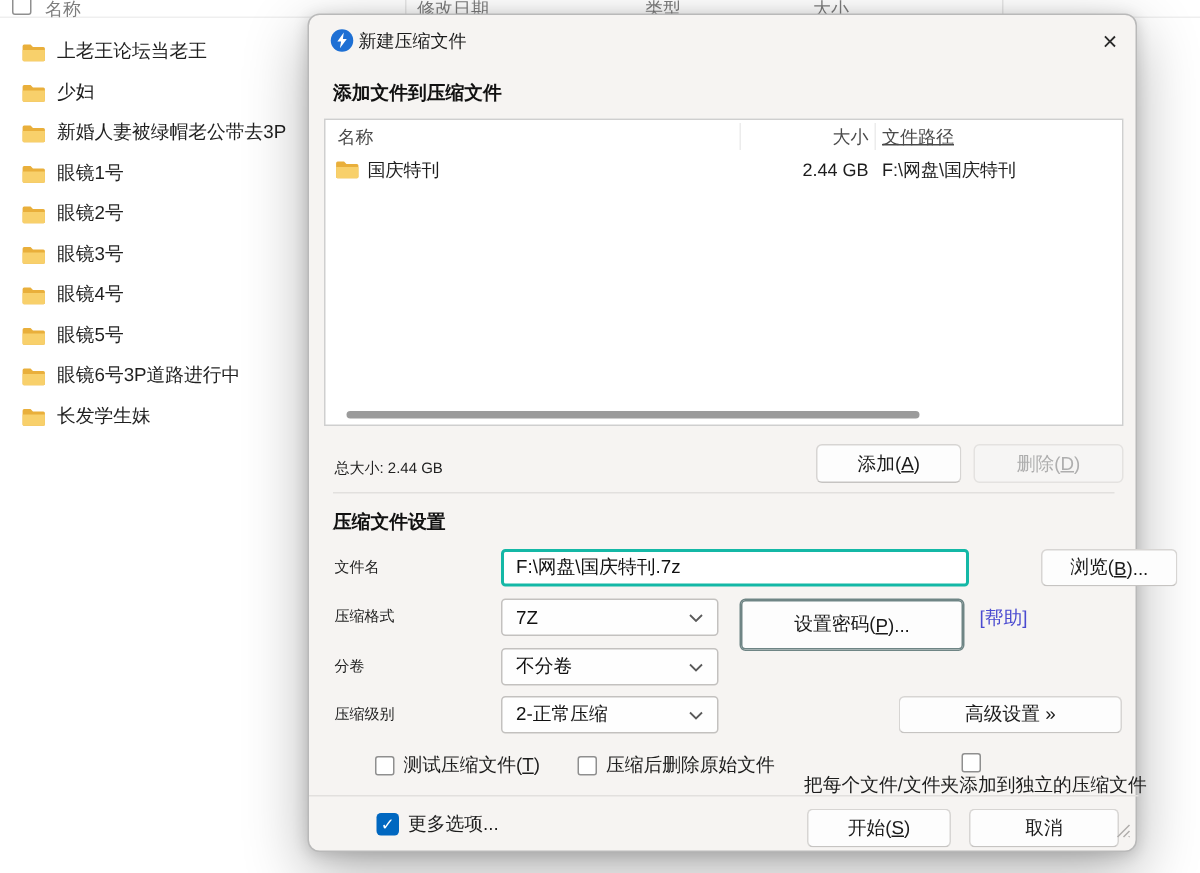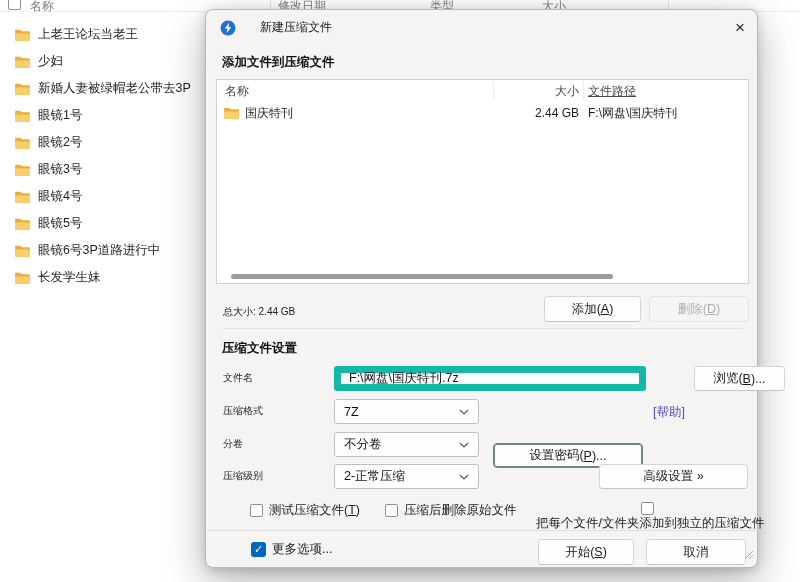--- a/index.html
+++ b/index.html
@@ -21,21 +21,21 @@
   .folder-row { position:absolute; left:0; width:200px; height:27px; display:flex; align-items:center; }
   .folder-row .f-ico { margin-left:14px; flex:0 0 auto; display:flex; }
   .folder-row .f-name { margin-left:7px; font-size:12.5px; color:#1f1f1f; white-space:nowrap; }
   
   #dlg {
     position:absolute; left:205px; top:9px; width:553px; height:559px;
     background:#f6f4f2; border:1px solid #b9b9b9; border-radius:8px;
     box-shadow:0 14px 42px rgba(0,0,0,.30), 0 2px 10px rgba(0,0,0,.16);
   }
   .abs { position:absolute; }
-  .dlg-title { left:14px; top:9px; display:flex; align-items:center; gap:24px; }
+  .dlg-title { left:14px; top:9px; display:flex; align-items:flex-start; gap:3px; }
   .dlg-title .t-text { font-size:12px; color:#1b1b1b; }
   .close-btn { left:522px; top:6px; width:24px; height:24px; display:flex; align-items:center;
     justify-content:center; font-size:17px; color:#2a2a2a; border-radius:4px; cursor:default; }
   .sec-head { font-size:12.5px; font-weight:bold; color:#111; white-space:nowrap; }
   
   .listbox { left:10px; top:69px; width:533px; height:205px; background:#fff;
     border:1px solid #cfcfcf; overflow:hidden; }
   .lh { position:absolute; top:0; height:22px; font-size:12px; color:#4a4a4a;
     display:flex; align-items:center; white-space:nowrap; }
   .list-sep-v { position:absolute; top:2px; width:1px; height:18px; background:#ececec; }
@@ -48,21 +48,21 @@
   .btn {
     position:absolute; background:#fdfdfd; border:1px solid #d7d5d3; border-bottom-color:#c6c4c2;
     border-radius:4px; font-size:12.5px; color:#1a1a1a; display:flex; align-items:center;
     justify-content:center; white-space:nowrap; cursor:default;
   }
   .btn.disabled { background:#f6f5f4; border-color:#e4e2e0; color:#aeaeae; }
   .btn.focus-ring { border:1px solid #6f8585; box-shadow:inset 0 0 0 1px #6f8585; }
   .mn { text-decoration:underline; }
   .divider { background:#e2e0de; height:1px; }
   .row-label { font-size:10px; color:#222; white-space:nowrap; }
-  .text-input { position:absolute; background:#fff; border:7px solid #14b8a6; border-radius:3px;
+  .text-input { position:absolute; background:#fff; border:2px solid #14b8a6; border-radius:3px;
     font-size:12.5px; color:#111; display:flex; align-items:center; padding:0 8px; white-space:nowrap; }
   .dropdown { position:absolute; background:#fefefe; border:1px solid #c3c1bf; border-radius:3px;
     font-size:12.5px; color:#111; display:flex; align-items:center; padding:0 9px; white-space:nowrap; }
   .dropdown .chev { margin-left:auto; display:flex; }
   .help-link { font-size:12.5px; color:#4a4ad0; white-space:nowrap; }
   .opt { position:absolute; display:flex; align-items:center;padding-left:32px; }
   .opt .lbl { font-size:12.5px; color:#1d1d1d; margin-left:6px; white-space:nowrap; }
   .cb-checked { width:15px; height:15px; border-radius:3px; background:#0067c0; color:#fff;
     display:flex; align-items:center; justify-content:center; font-size:11px; }
   .grip { right:3px; bottom:3px; }
@@ -235,21 +235,21 @@
 
   <div class="abs row-label" style="left:17px; top:394px;">压缩格式</div>
   <div class="dropdown" style="left:128px; top:389px; width:145px; height:25px;">
     <span>7Z</span>
     <span class="chev">
         <svg width="10" height="6" viewBox="0 0 10 6">
           <polyline points="1,1 5,5 9,1" stroke="#5a5a5a" stroke-width="1.2" fill="none"></polyline>
         </svg>
       </span>
   </div>
-  <div class="btn focus-ring" style="left:287px; top:389px; width:150px; height:25px;margin-top:44px;">
+  <div class="btn focus-ring" style="left:287px; top:389px; width:150px; height:35px;">
     <span>设置密码(</span>
       <span class="mn">P</span>
       <span>)...</span>
   </div>
   <div class="abs help-link" style="left:447px; top:394px;">[帮助]</div>
 
   <div class="abs row-label" style="left:17px; top:427px;">分卷</div>
   <div class="dropdown" style="left:128px; top:422px; width:145px; height:25px;">
     <span>不分卷</span>
     <span class="chev">

